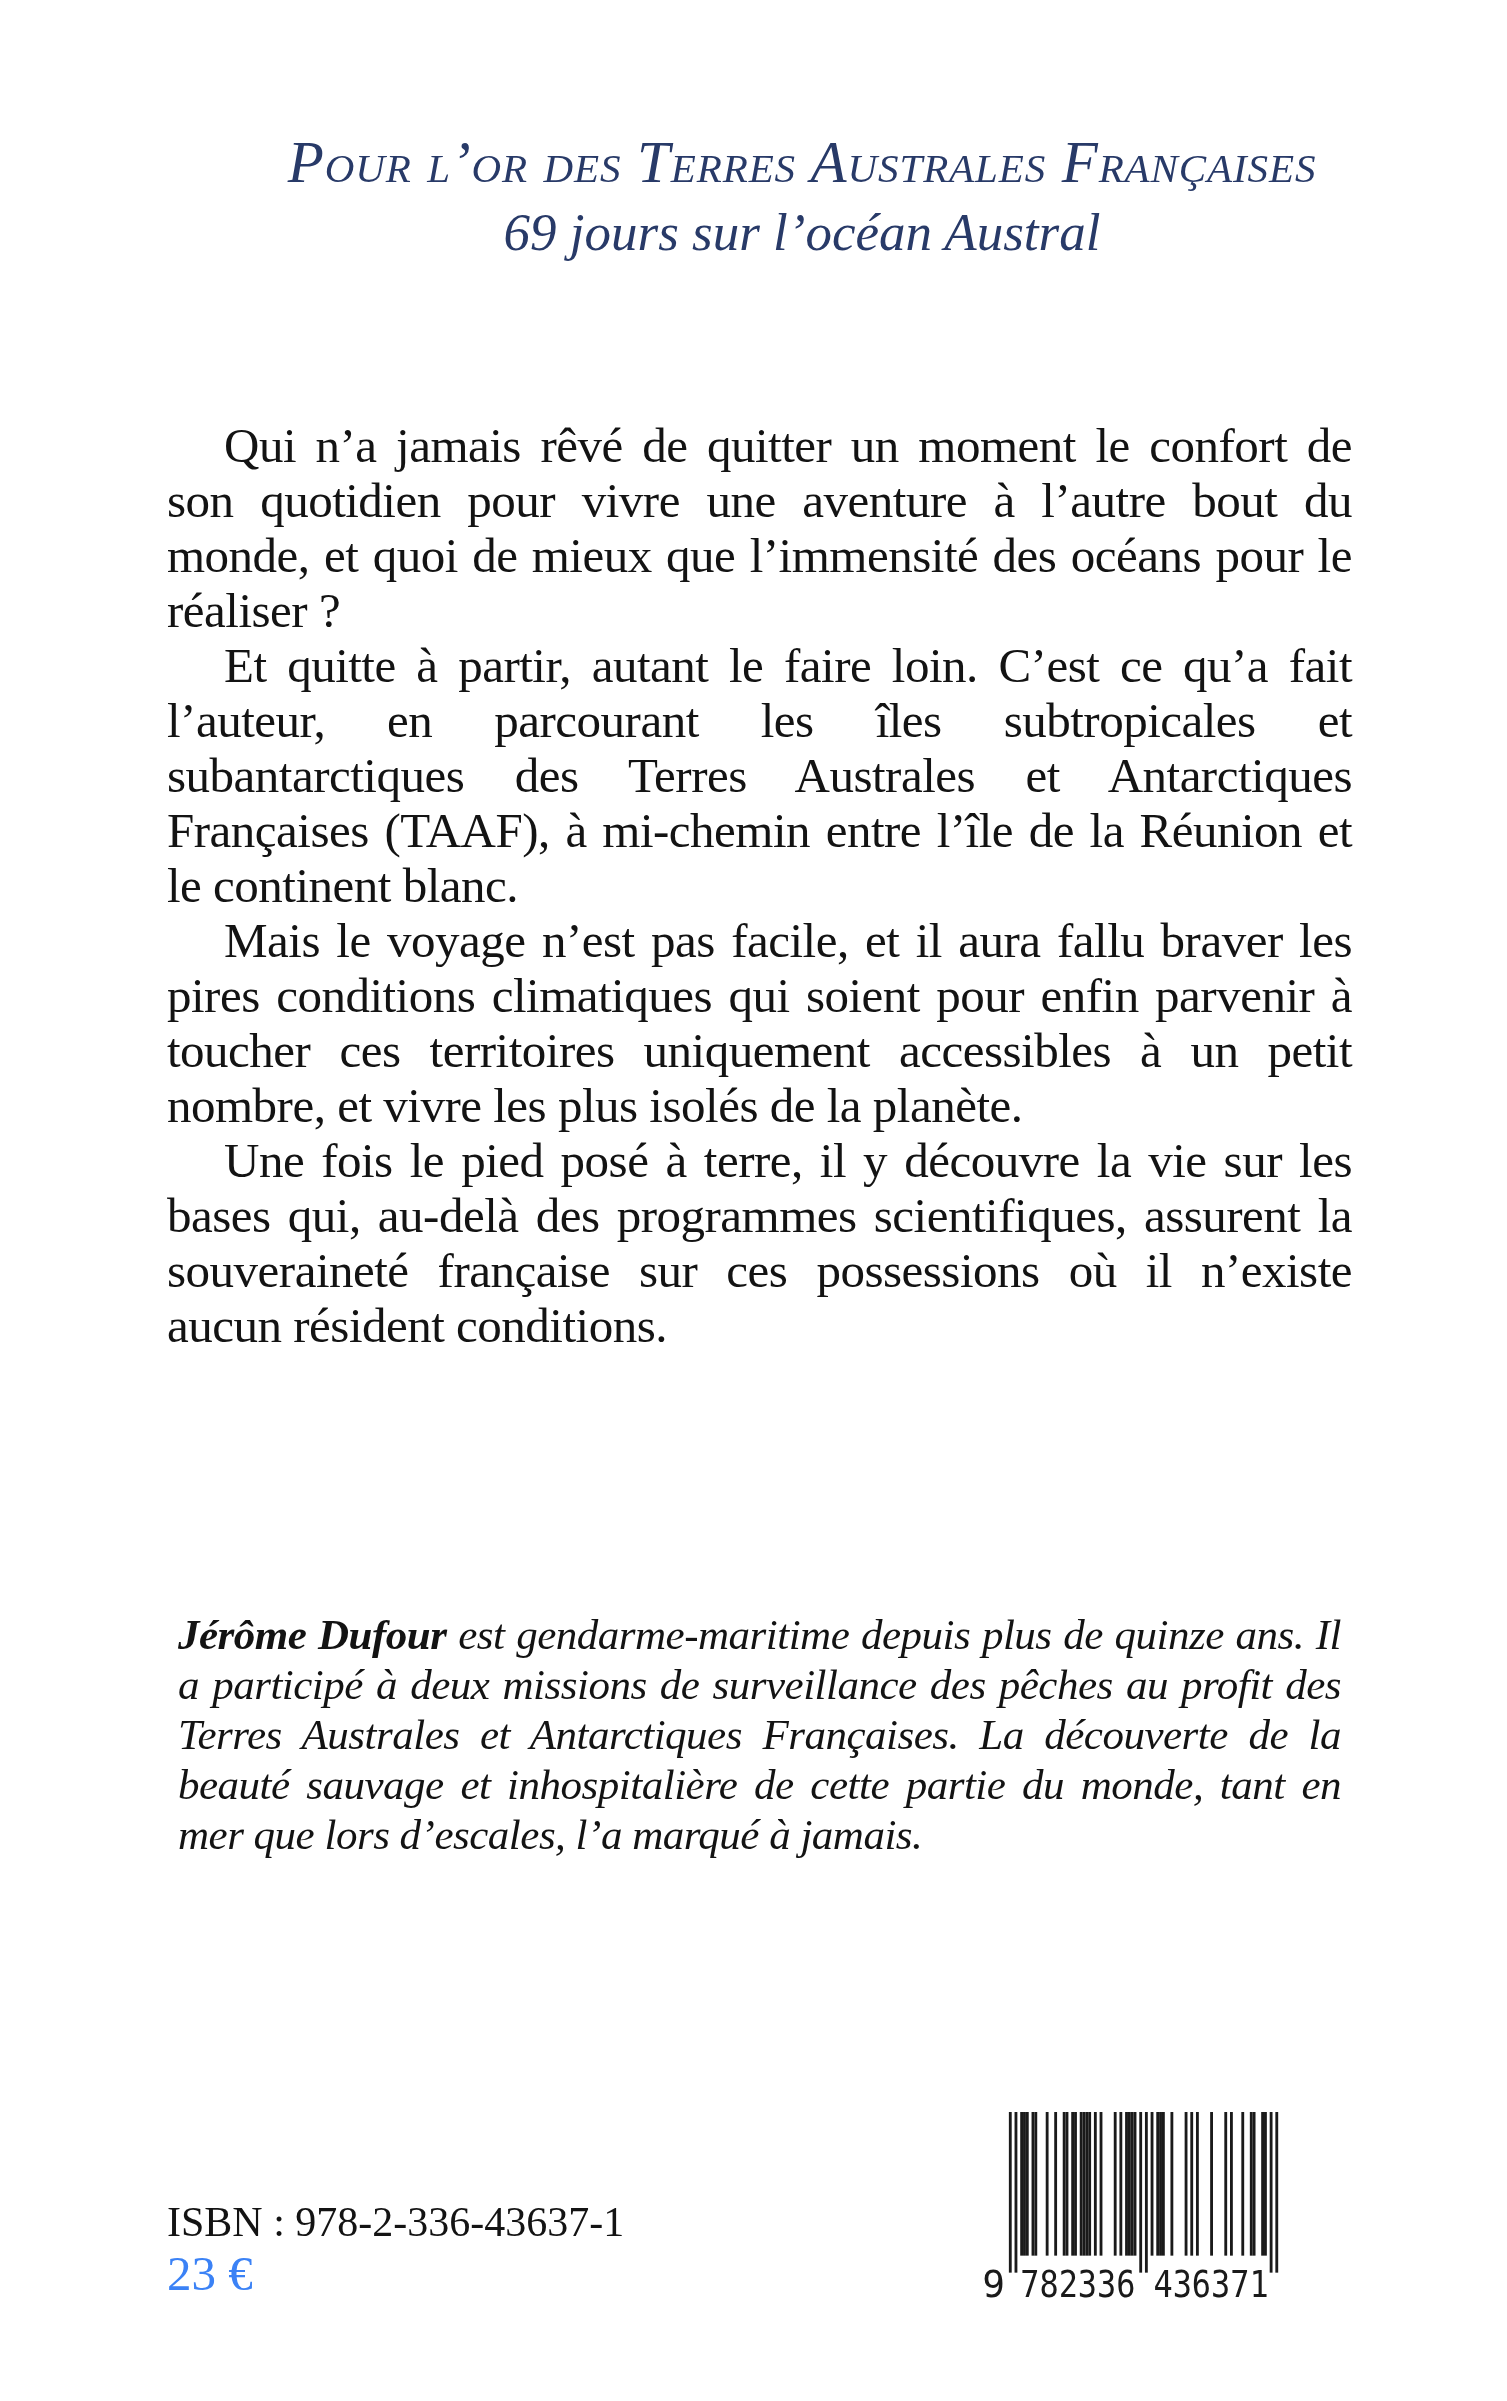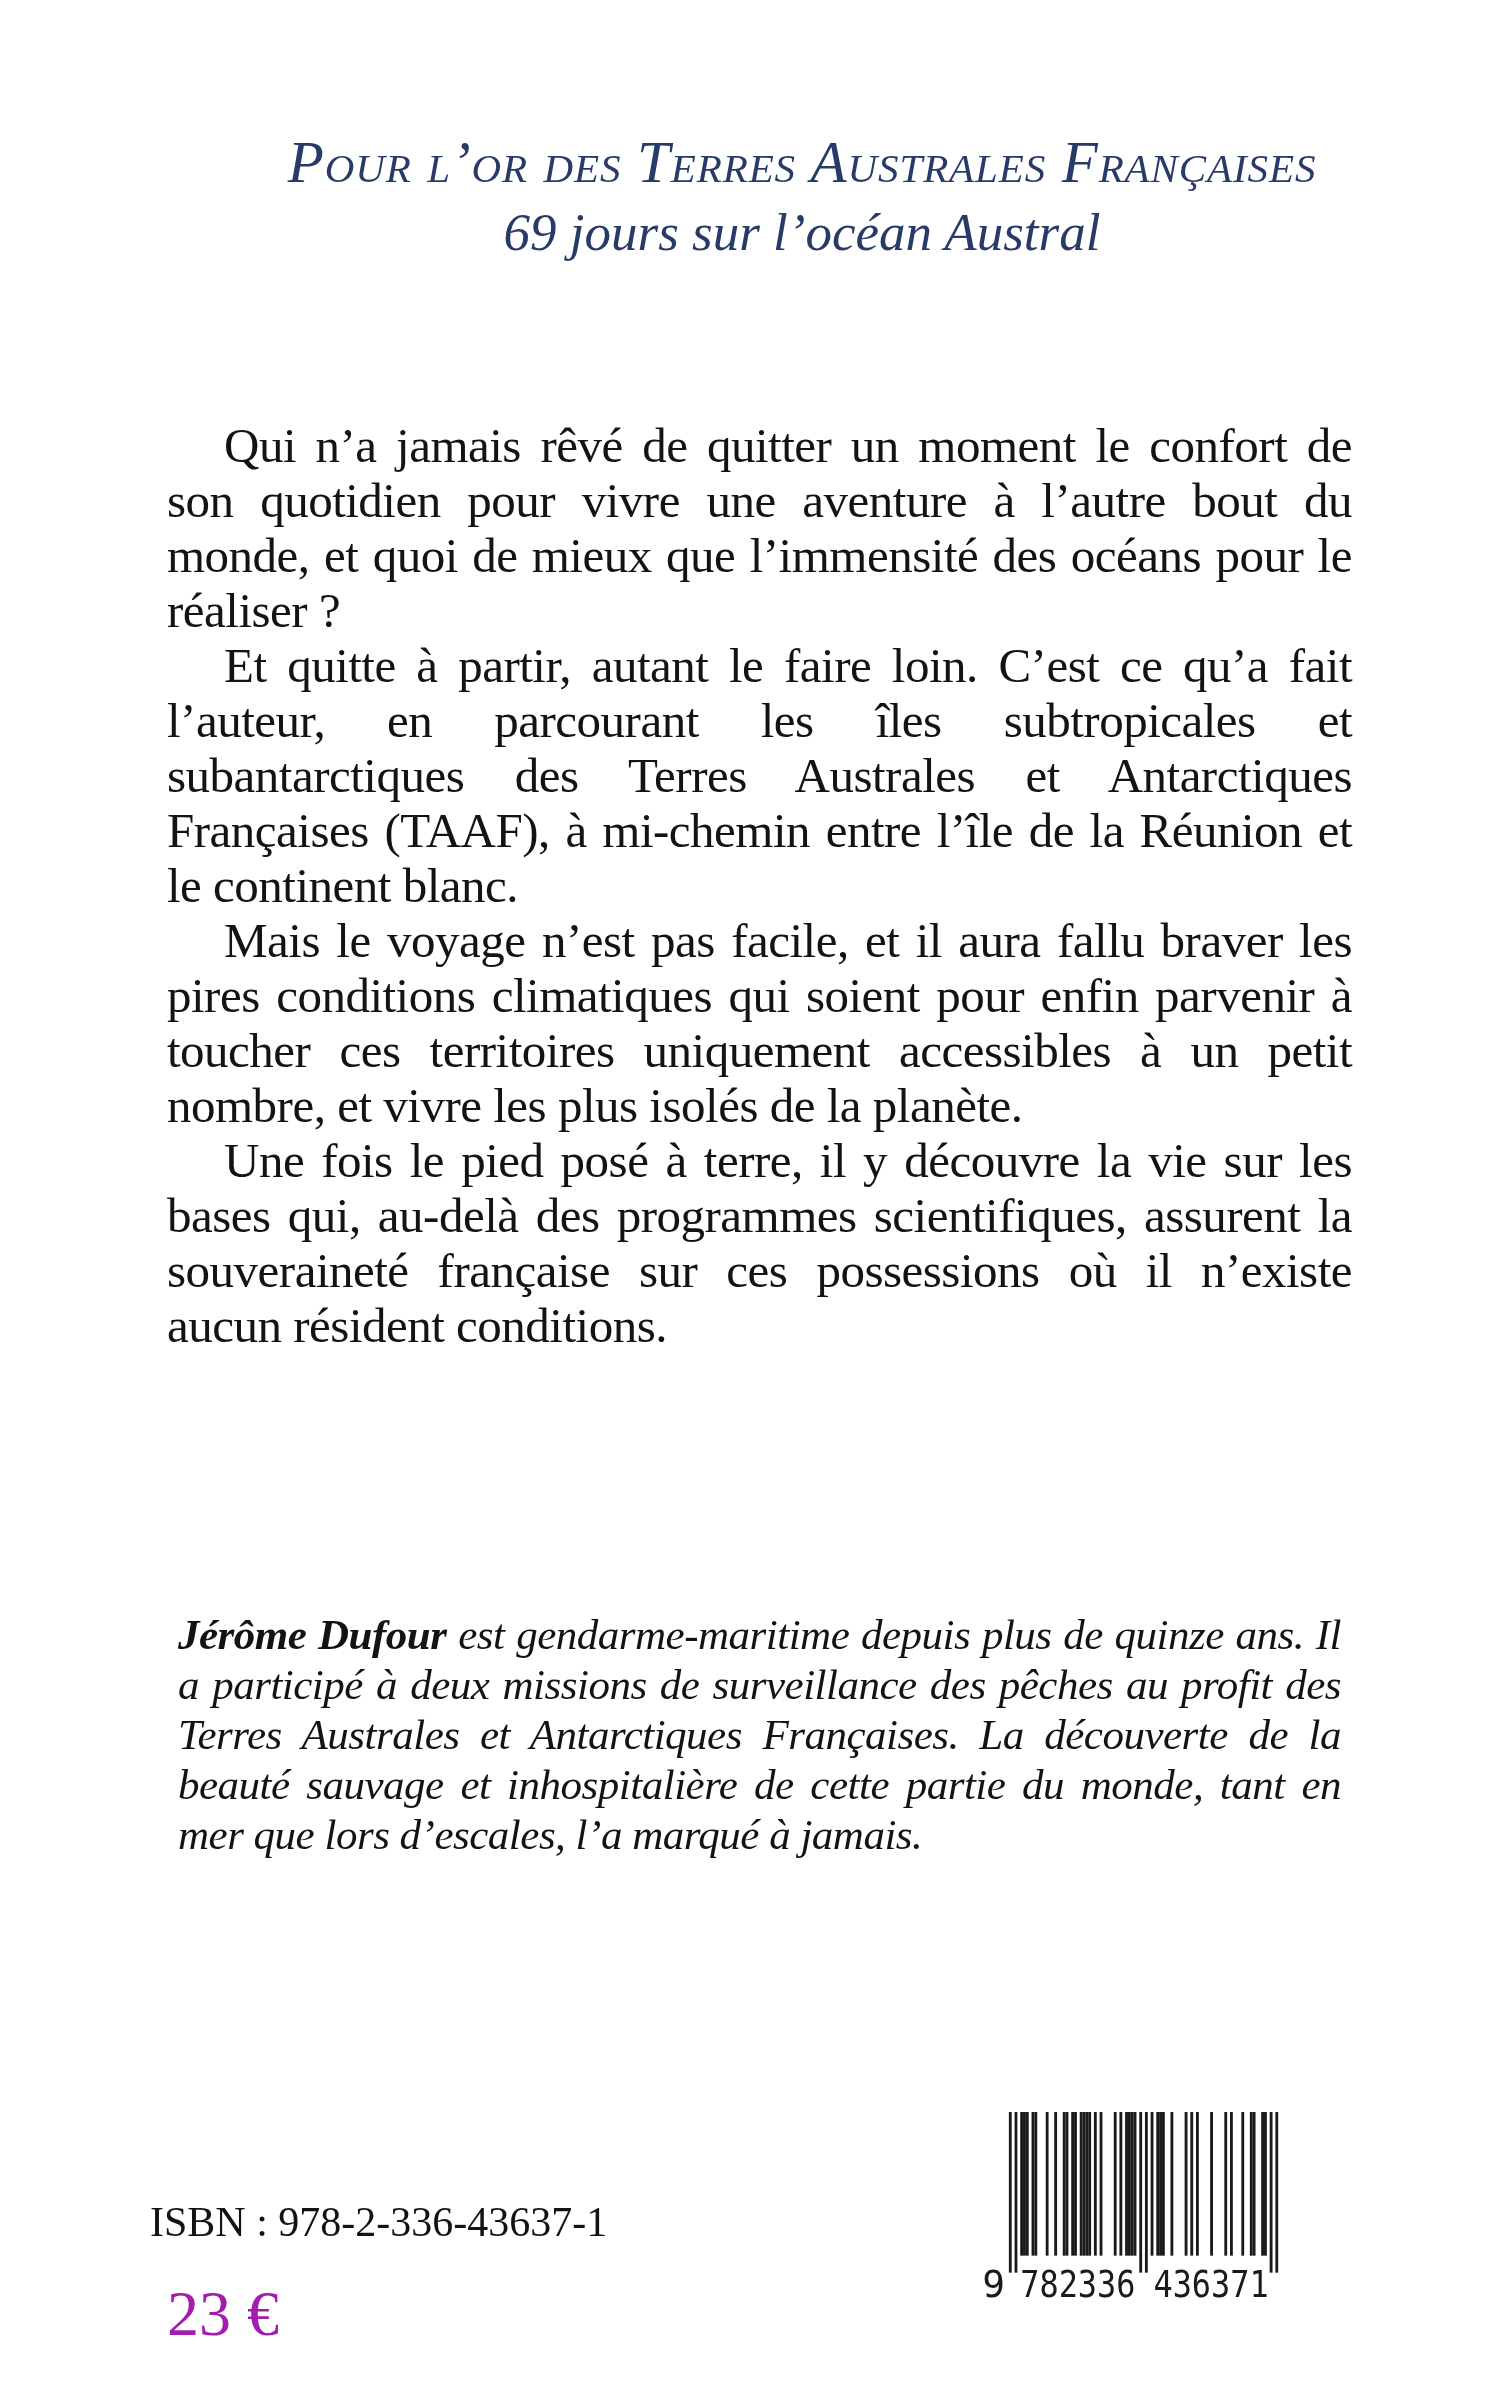--- a/index.html
+++ b/index.html
@@ -65,35 +65,34 @@
     line-height: 50px;
     letter-spacing: -0.5px;
     font-style: italic;
     text-align: justify;
     color: #131313;
   }
   .bio p { margin: 11px; }
   .bio .bio-name { font-weight: bold; }
   .isbn {
     position: absolute;
-    left: 150px;
+    left: 167px;
     top: 2201px;
     font-size: 42px;
     line-height: 42px;
     color: #131313;
     text-align: center;
   }
   .price {
     position: absolute;
     left: 167px;
     top: 2249px;
-    font-size: 64px;
+    font-size: 49px;
     line-height: 49px;
-    color: #a21caf;
-    margin-top: 40px;
+    color: #3b82f6;
   }
   .barcode {
     position: absolute;
     left: 982px;
     top: 2112px;
     width: 307px;
     height: 189px;
   }
   .barcode svg { display: block; }
 </style>

